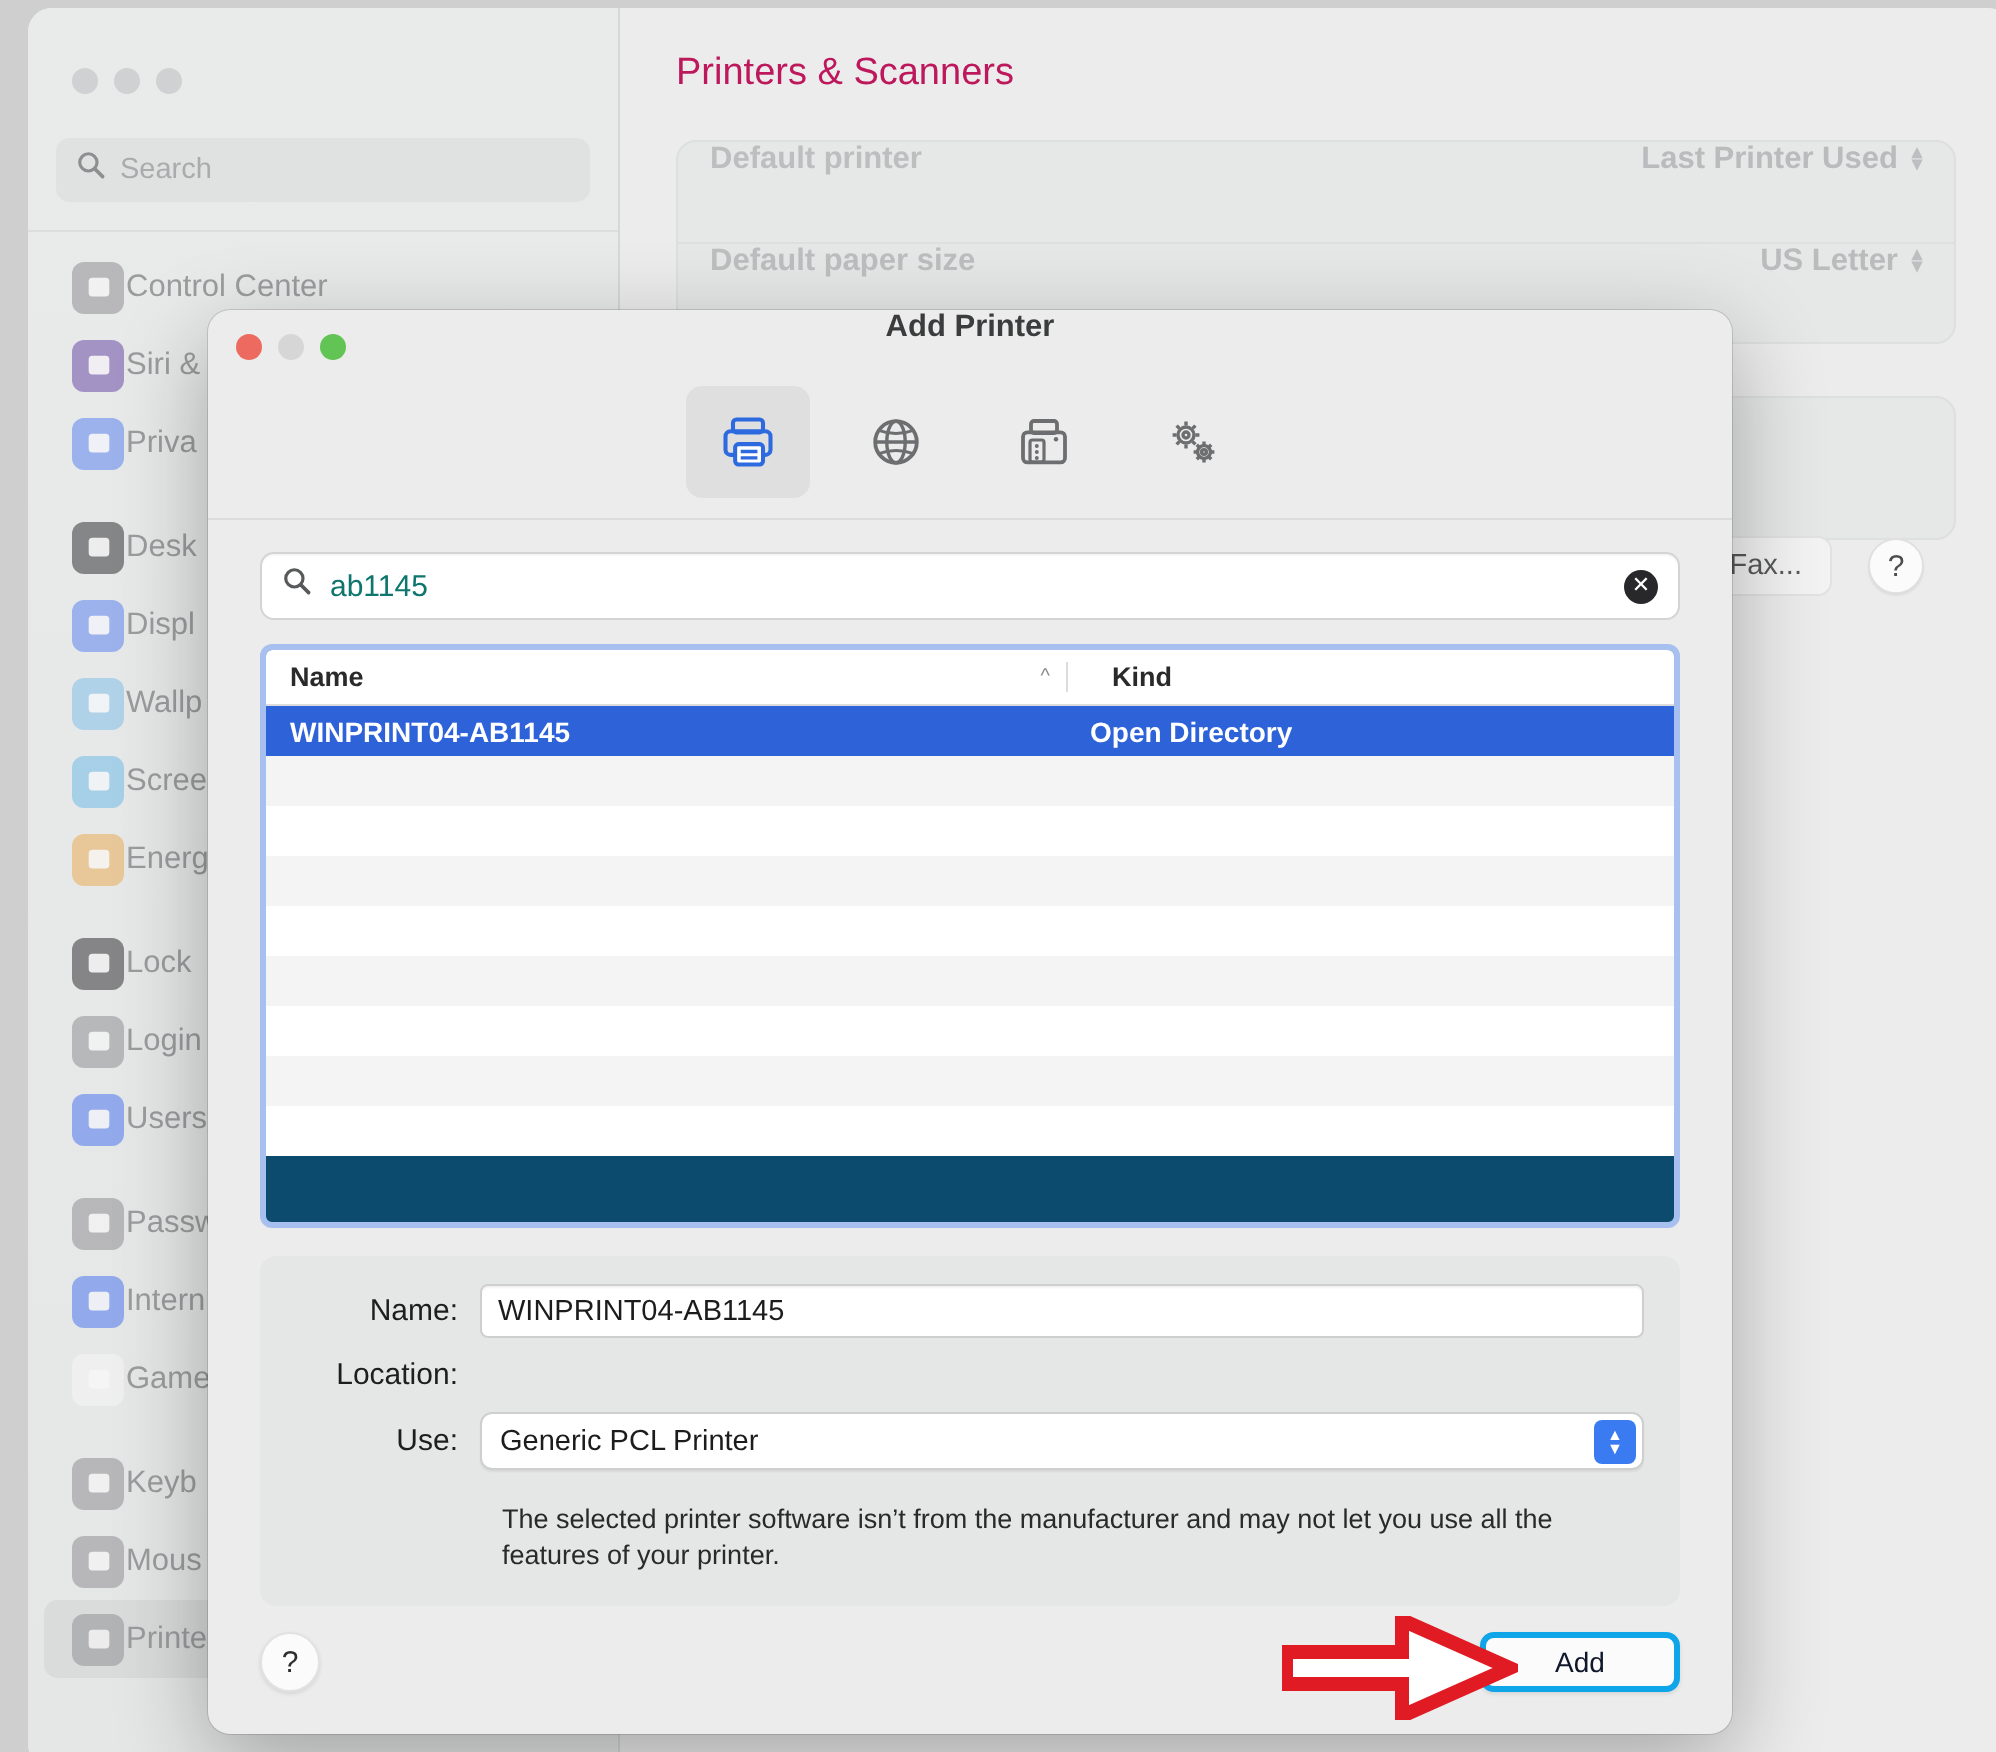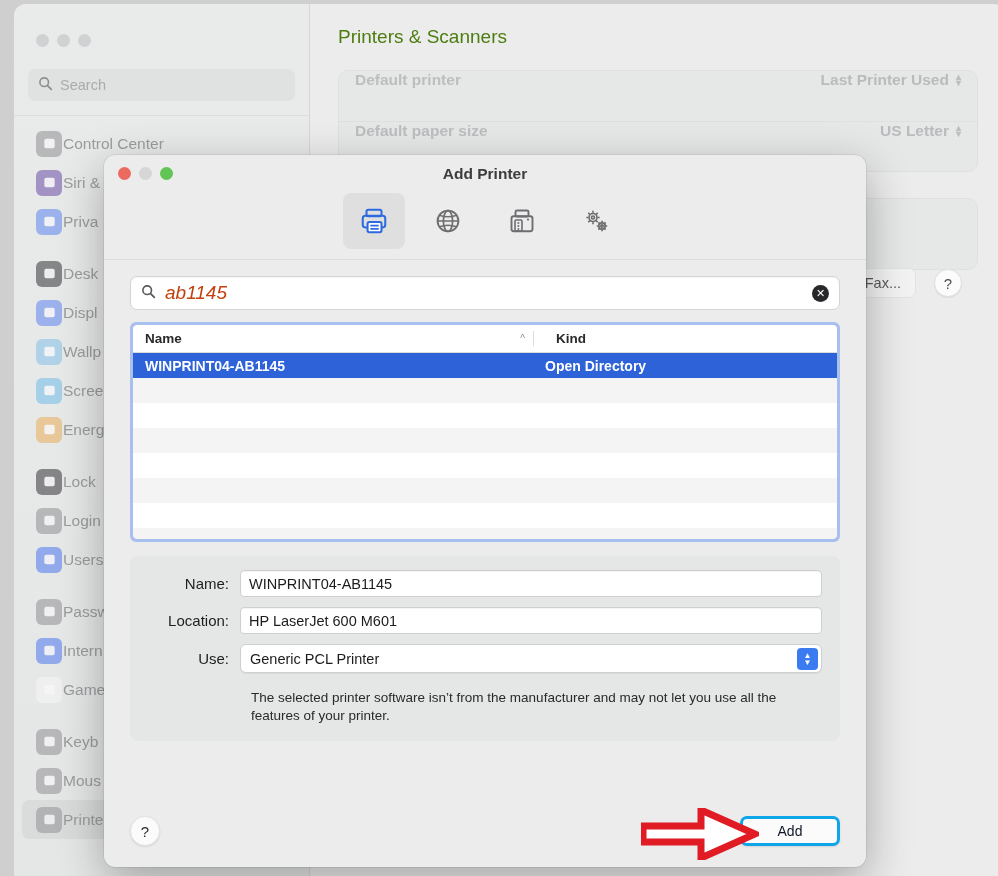--- a/index.html
+++ b/index.html
@@ -78,21 +78,21 @@
   }
   .sb-gap { height: 13px; }
 
   .content {
     flex: 1;
     padding: 22px 28px 0 28px;
     position: relative;
   }
   .content-title {
     font-size: 19px;
-    color: #4d7c0f;
+    color: #be185d;
     font-weight: 400;
     margin-bottom: 22px;
   }
   .card {
     background: #e6e7e7;
     border: 1px solid #dedfdf;
     border-radius: 10px;
     overflow: hidden;
   }
   .card-row {
@@ -149,21 +149,21 @@
     width: 762px; height: 712px;
     background: #ececec;
     border-radius: 11px;
     box-shadow: 0 14px 46px rgba(0,0,0,.30), 0 0 0 .5px rgba(0,0,0,.13);
     overflow: hidden;
   }
 
   .dlg-titlebar {
     height: 38px;
     position: relative;
-    display: flex; align-items: center;
+    display: flex; align-items: flex-start;
   }
   .dlg-traffic {
     position: absolute; left: 14px; top: 12px;
     display: flex; gap: 8px;
   }
   .dlg-dot { width: 13px; height: 13px; border-radius: 50%; }
   .dlg-dot.red { background: #ec6a5f; }
   .dlg-dot.yellow { background: #d6d6d6; }
   .dlg-dot.green { background: #61c454; }
   .dlg-title {
@@ -193,35 +193,35 @@
   .search-box {
     height: 34px;
     background: #fff;
     border: 1px solid #d4d4d4;
     border-radius: 7px;
     display: flex; align-items: center;
     gap: 9px;
     padding: 0 10px;
     box-shadow: inset 0 1px 1px rgba(0,0,0,.04);
   }
-  .search-val { flex: 1; font-size: 19px; color: #c2410c; font-style: italic; }
+  .search-val { flex: 1; font-size: 15px; color: #0f766e; }
   .clear-btn {
     width: 17px; height: 17px; border-radius: 50%;
     background: #28282a;
     display: flex; align-items: center; justify-content: center;
     color: #fff; font-size: 11px; line-height: 1;
   }
 
   .list-wrap {
     margin-top: 12px;
     border-radius: 6px;
     border: 3px solid #a8c0f0;
-    background: #4c1d95;
+    background: #0c4a6e;
     overflow: hidden;
-    height: 220px;
+    height: 292px;
   }
   .list-head {
     display: flex;
     height: 28px;
     background: #fff;
     border-bottom: 1px solid #dcdcdc;
     align-items: center;
     font-size: 13.5px;
     font-weight: bold;
     color: #2a2a2a;
@@ -637,21 +637,20 @@
         </div>
     </div>
 
     <div class="form-panel">
       <div class="form-row">
         <div class="form-label">Name:</div>
         <div class="field">WINPRINT04-AB1145</div>
       </div>
       <div class="form-row">
         <div class="form-label">Location:</div>
-        <div class="field">HP LaserJet 600 M601</div>
       </div>
       <div class="form-row">
         <div class="form-label">Use:</div>
         <div class="popup">
           <span>Generic PCL Printer</span>
           <span class="popup-stepper">
               <span>▲</span>
               <span>▼</span>
             </span>
         </div>

